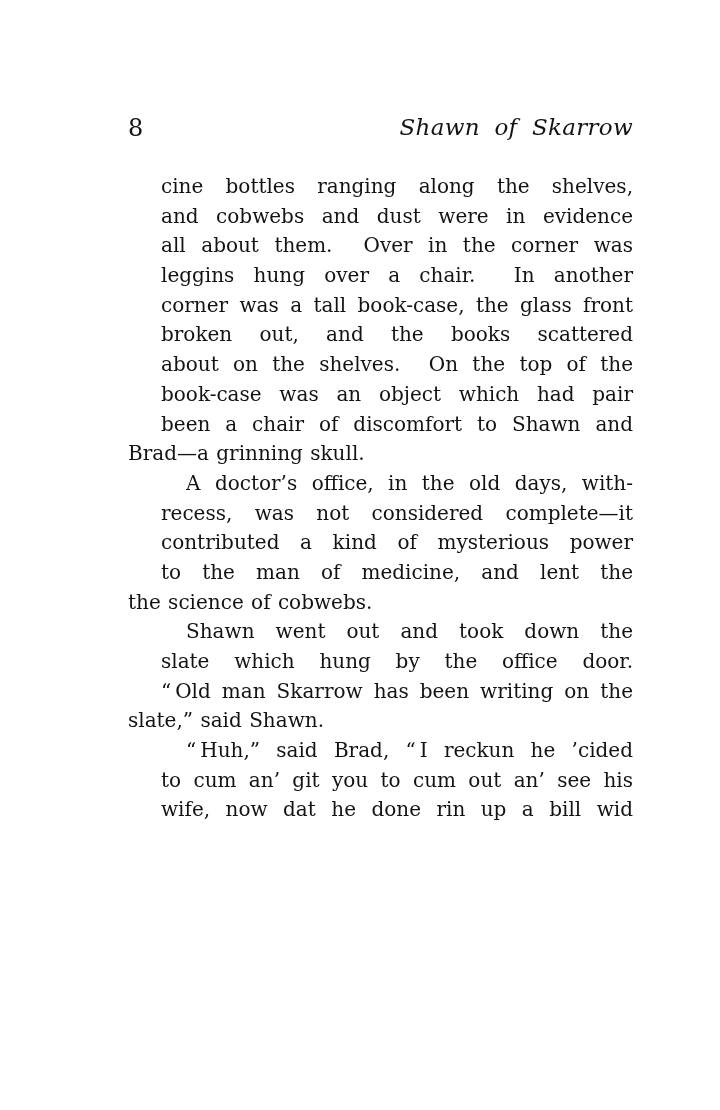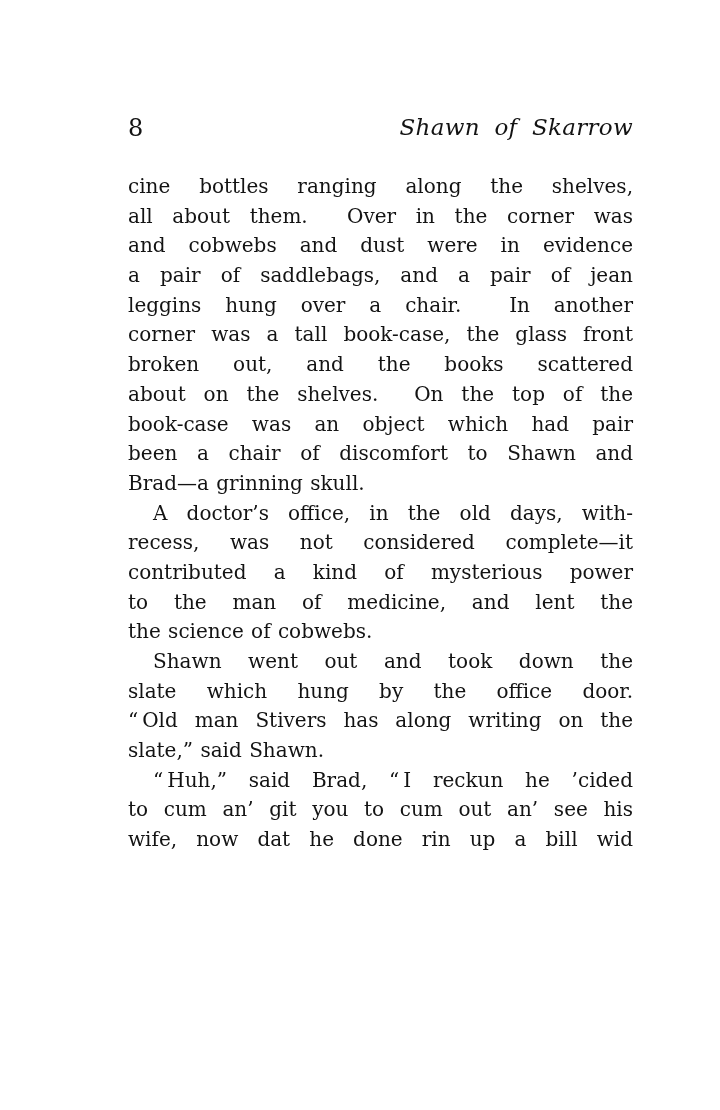--- a/index.html
+++ b/index.html
@@ -53,51 +53,51 @@
     line-height: 29.7px;
     height: 29.7px;
     white-space: nowrap;
     text-align: justify;
     text-align-last: left;
     word-spacing: 1px;
   }
   .line.justify {
     white-space: normal;
     text-align-last: justify;
+    margin-left: 33px;
   }
   .line.indent {
     text-indent: 25px;
   }
 </style>
 </head>
 <body>
 
 <div class="page">
   <div class="running-header">
     <span class="folio">8</span>
     <span class="running-title">Shawn of Skarrow</span>
   </div>
   <div class="body-text">
       <div class="line justify">cine bottles ranging along the shelves,</div>
+      <div class="line justify">and cobwebs and dust were in evidence</div>
       <div class="line justify">all about them.&nbsp; Over in the corner was</div>
-      <div class="line justify">and cobwebs and dust were in evidence</div>
-      <div class="line justify">a pair of saddlebags, and a pair of jean</div>
       <div class="line justify">leggins hung over a chair.&nbsp; In another</div>
       <div class="line justify">corner was a tall book-case, the glass front</div>
       <div class="line justify">broken out, and the books scattered</div>
       <div class="line justify">about on the shelves.&nbsp; On the top of the</div>
       <div class="line justify">book-case was an object which had pair</div>
       <div class="line justify">been a chair of discomfort to Shawn and</div>
       <div class="line">Brad—a grinning skull.</div>
       <div class="line justify indent">A doctor’s office, in the old days, with-</div>
       <div class="line justify">recess, was not considered complete—it</div>
       <div class="line justify">contributed a kind of mysterious power</div>
       <div class="line justify">to the man of medicine, and lent the</div>
       <div class="line">the science of cobwebs.</div>
       <div class="line justify indent">Shawn went out and took down the</div>
       <div class="line justify">slate which hung by the office door.</div>
-      <div class="line justify">“ Old man Stivers has along writing on the</div>
+      <div class="line justify">“ Old man Skarrow has been writing on the</div>
       <div class="line">slate,” said Shawn.</div>
       <div class="line justify indent">“ Huh,” said Brad, “ I reckun he ’cided</div>
       <div class="line justify">to cum an’ git you to cum out an’ see his</div>
       <div class="line justify">wife, now dat he done rin up a bill wid</div>
     </div>
 </div>
 
 </body></html>

